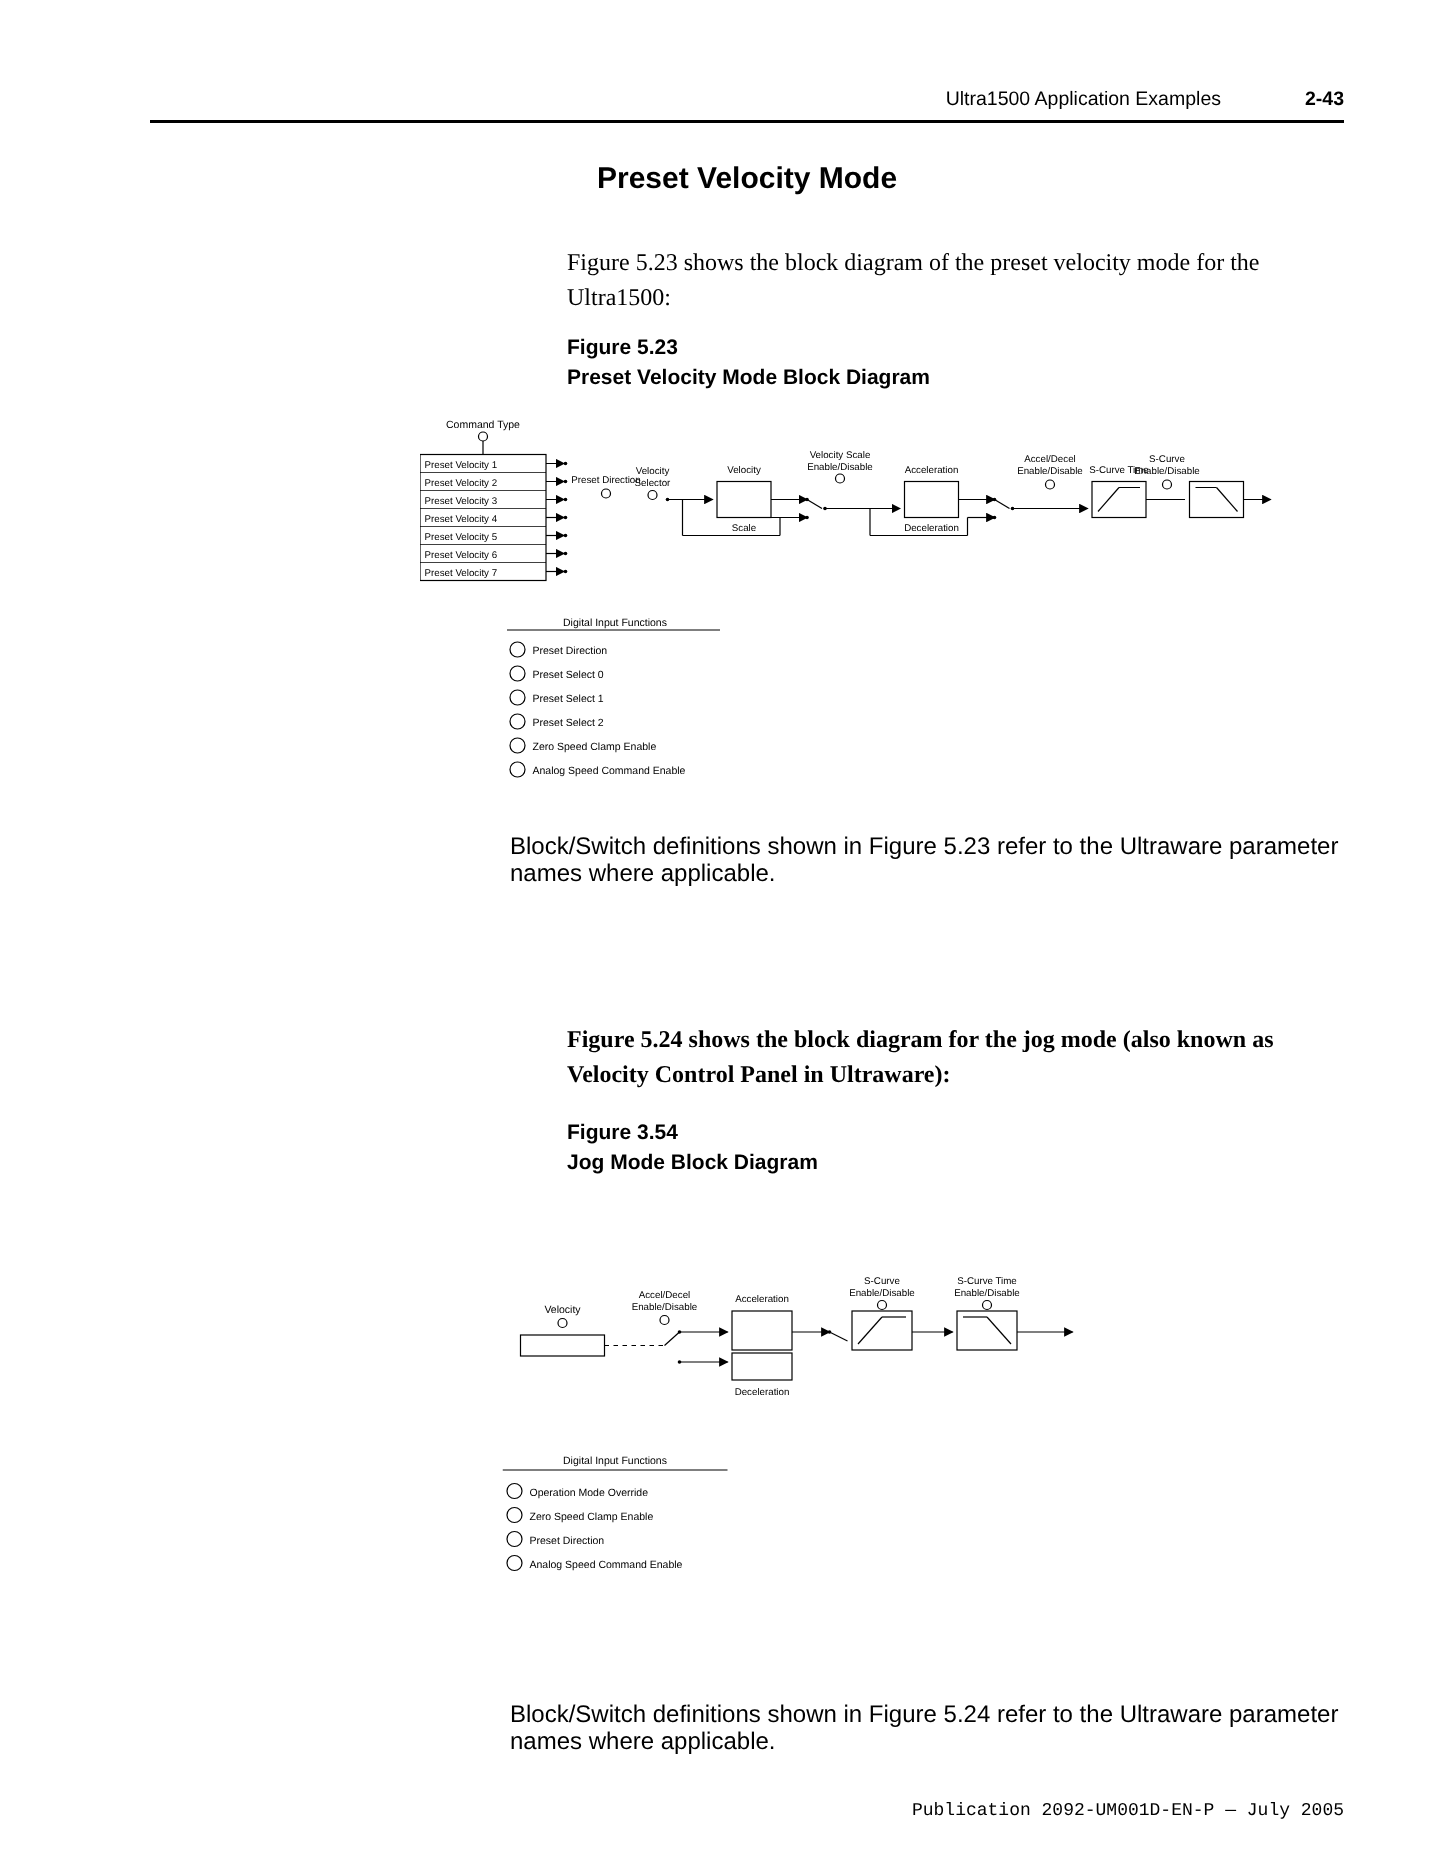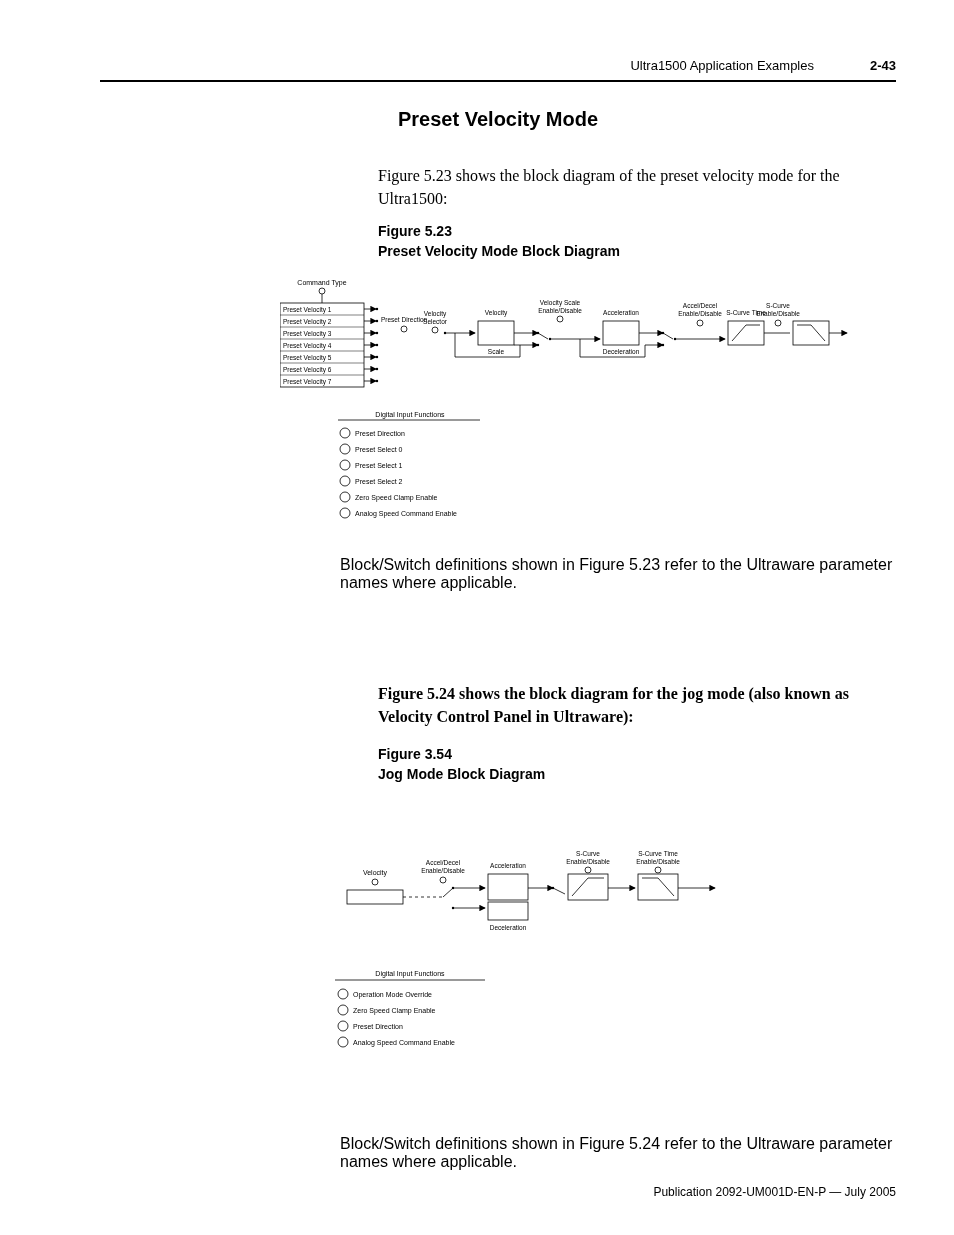--- a/index.html
+++ b/index.html
@@ -7,21 +7,21 @@
   .page { position: relative; width: 954px; height: 1235px; }
   .header { position: absolute; top: 58px; left: 100px; right: 58px; height: 20px; }
   .header-title { position: absolute; right: 82px; top: 0; font-family: Arial, Helvetica, sans-serif; font-size: 13px; }
   .header-page { position: absolute; right: 0; top: 0; font-family: Arial, Helvetica, sans-serif; font-weight: bold; font-size: 13px; }
   .header-rule { position: absolute; top: 80px; left: 100px; right: 58px; border-top: 2px solid #000; }
   .content { position: absolute; left: 378px; right: 58px; }
   .h3 { font-family: Arial, Helvetica, sans-serif; font-weight: bold; font-size: 20px; margin-left: 20px; }
   .body { font-family: Georgia, 'Times New Roman', serif; font-size: 16px; line-height: 1.45; }
   .figcap { font-family: Arial, Helvetica, sans-serif; font-weight: bold; font-size: 14px; line-height: 1.4; }
   .note { font-family: Arial, Helvetica, sans-serif; font-size: 16px; }
-  .footer { position: absolute; bottom: 36px; right: 58px; font-family: Liberation Sans, sans-serif; font-size: 12px; margin-left: 14px; }
+  .footer { position: absolute; bottom: 21px; right: 58px; font-family: Liberation Mono, monospace; font-size: 12px; margin-left: 14px; }
   .diagram { position: absolute; }
   svg text { font-family: Arial, Helvetica, sans-serif; }
 </style>
 </head>
 <body>
 
 <div class="page">
 
   <div class="header">
     <span class="header-title">Ultra1500 Application Examples</span>

